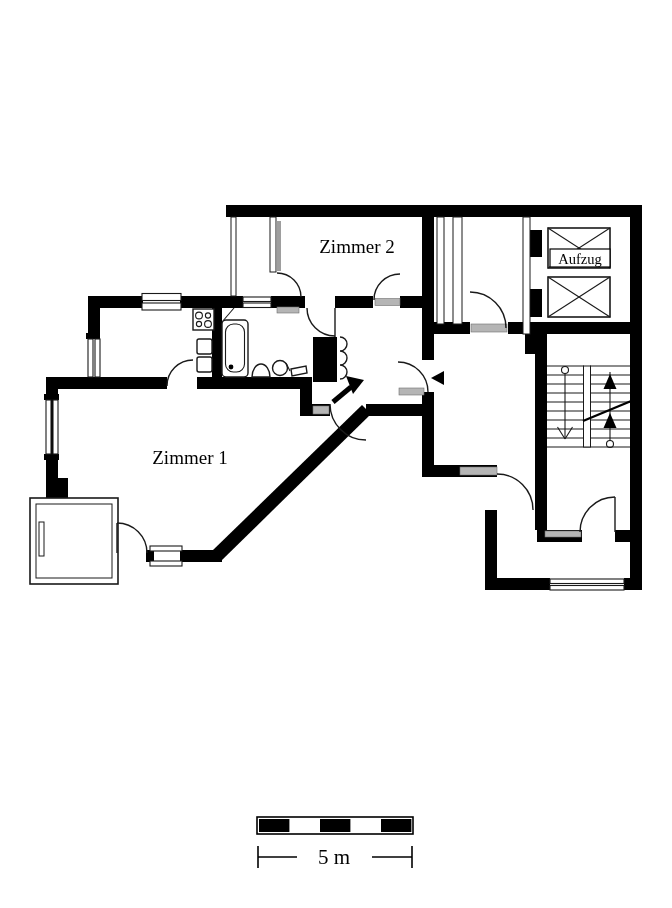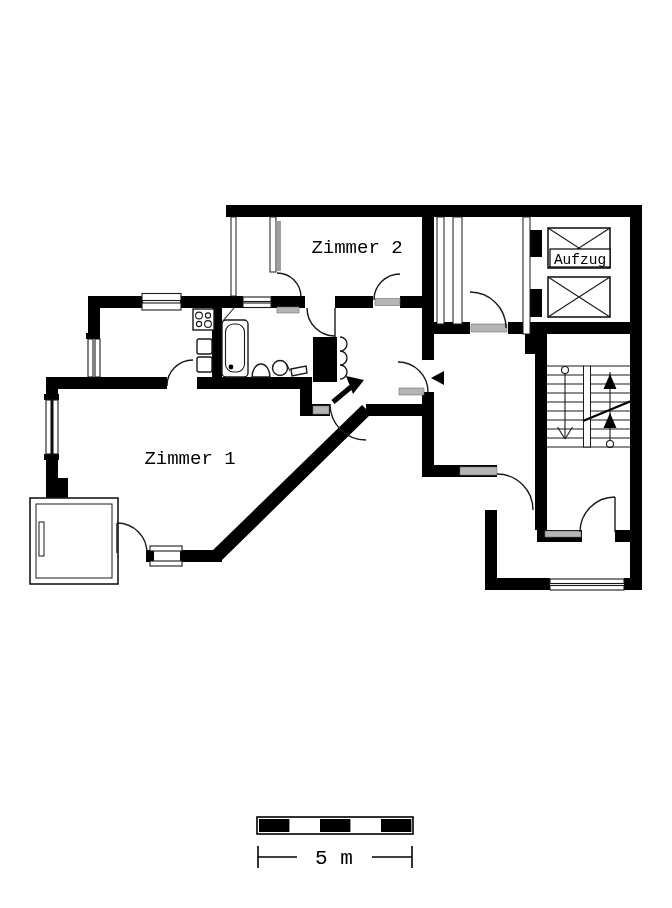--- a/index.html
+++ b/index.html
@@ -1,17 +1,17 @@
 <!DOCTYPE html>
 <html><head>
 <meta charset="utf-8">
 <style>
   html,body{margin:0;padding:0;background:#ffffff;}
   .canvas{position:relative;width:672px;height:908px;background:#ffffff;overflow:hidden;
-          font-family:Liberation Mono, monospace;}
+          font-family:Liberation Serif, serif;}
   svg{position:absolute;left:0;top:0;}
   .wall{fill:#000000;stroke:none;}
   .thin{fill:#ffffff;stroke:#1a1a1a;stroke-width:1;}
   .arc{fill:none;stroke:#1a1a1a;stroke-width:1.4;}
   .fix{fill:#ffffff;stroke:#1a1a1a;stroke-width:1.4;}
   .fixthin{fill:none;stroke:#1a1a1a;stroke-width:1.1;}
   .sill{fill:#b5b5b5;stroke:#6e6e6e;stroke-width:0.6;}
   .winline{fill:#ffffff;stroke:#1a1a1a;stroke-width:1.1;}
   .step{stroke:#1a1a1a;stroke-width:1.1;}
   .roomlabel{font-size:19px;fill:#000000;}

